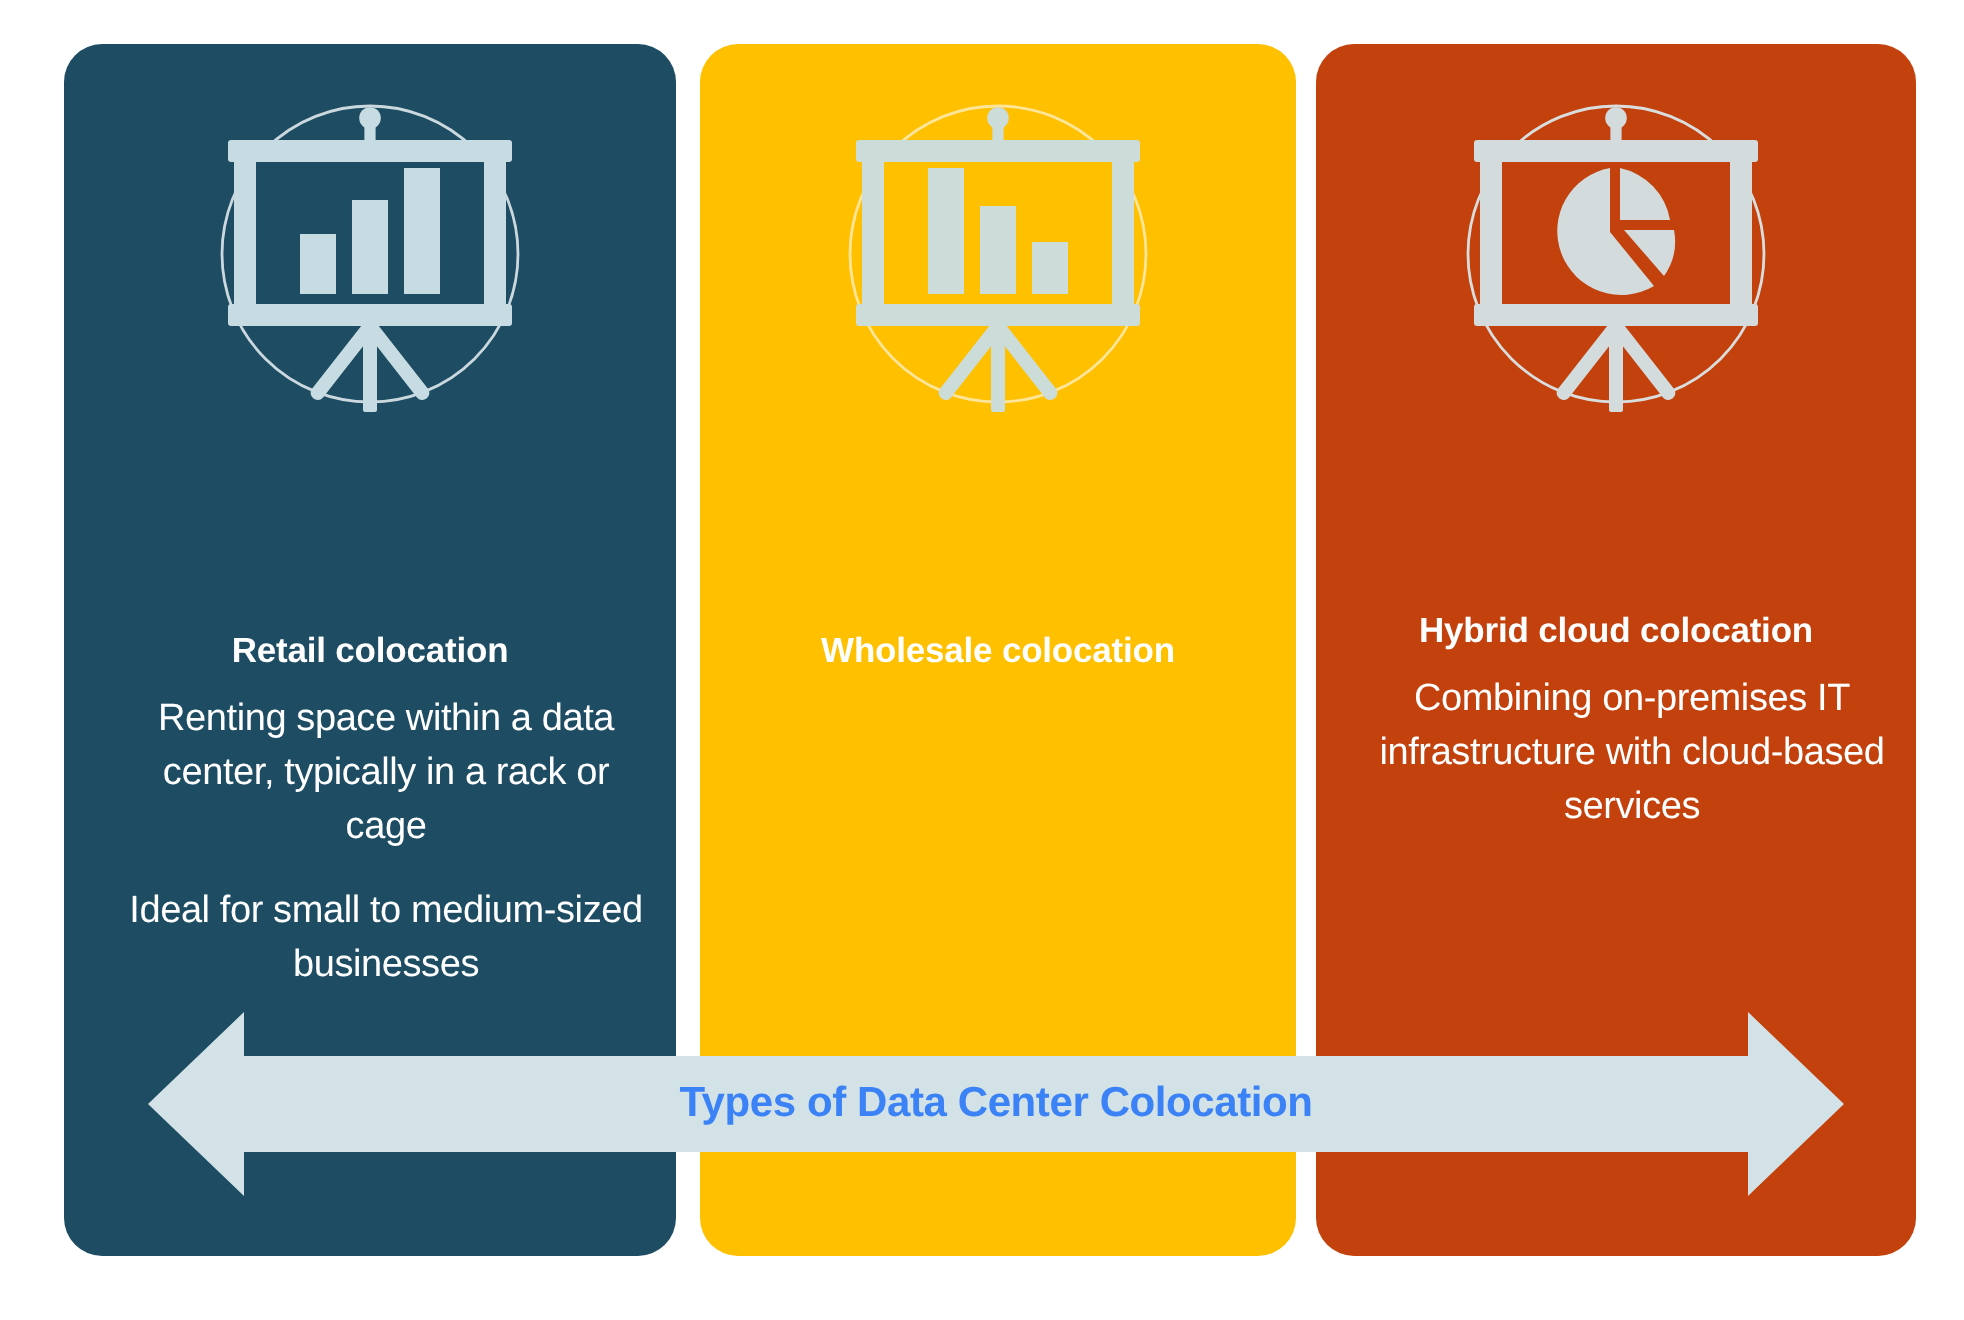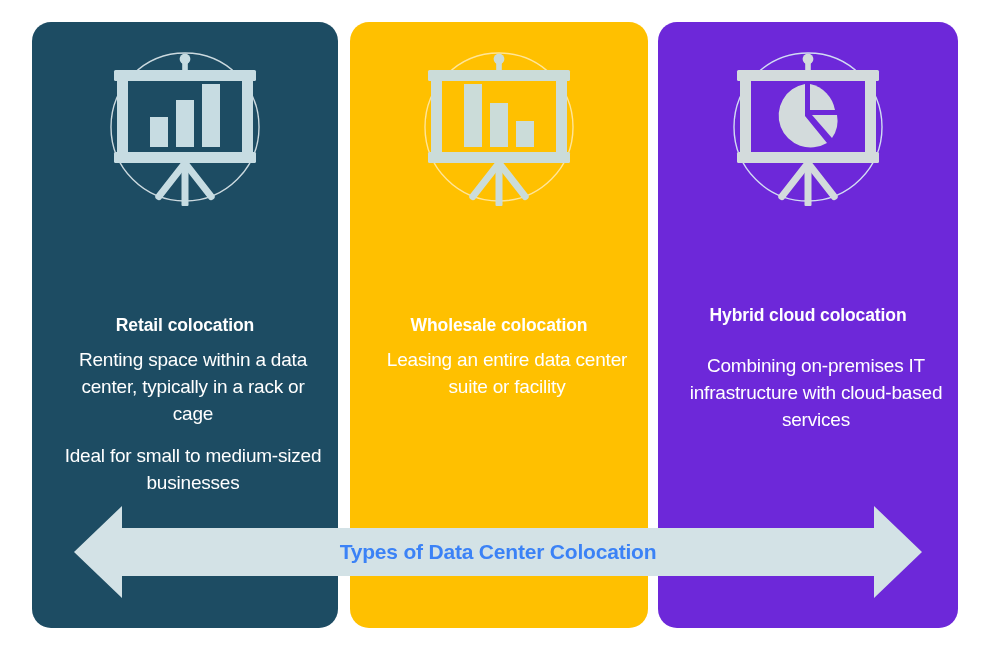--- a/index.html
+++ b/index.html
@@ -46,21 +46,21 @@
     left:28px; right:12px;
     top:325px;
     text-align:center;
     color:#ffffff;
     font-size:19px;
     line-height:1.42;
     letter-spacing:-0.2px;
   }
   .col-body p + p{ margin-top:15px; }
   #col-3 .col-title{ top:283px; }
-  #col-3 .col-body{ top:315px;margin-top:16px; }
+  #col-3 .col-body{ top:315px; }
 
   
   #banner{
     position:absolute;
     left:70px;
     top:504px;
     width:856px;
     height:96px;
   }
   #banner svg{ display:block; width:856px; height:96px; }
@@ -123,25 +123,24 @@
           <rect x="86" y="71" width="18" height="44"></rect>
           <rect x="112" y="89" width="18" height="26"></rect>
           <rect x="91.5" y="129" width="7" height="45" rx="1"></rect>
           <rect x="91.5" y="129" width="7" height="48" rx="3.4" transform="rotate(38 95 131)"></rect>
           <rect x="91.5" y="129" width="7" height="48" rx="3.4" transform="rotate(-38 95 131)"></rect>
         </g>
       </svg>
     </div>
     <div class="col-title">Wholesale colocation</div>
     <div class="col-body">
-      <p>Leasing an entire data center suite or facility</p>
     </div>
   </div>
 
-  <div class="column" id="col-3" style="background: #6d28d9;">
+  <div class="column" id="col-3" style="background: #c2410c;">
     <div class="icon-wrap">
       <svg viewBox="0 0 190 190" aria-hidden="true">
         <circle cx="95" cy="95" r="74" fill="none" stroke="#DCEEF5" stroke-width="1.4" opacity="0.9"></circle>
         <g fill="#D3DBDC">
           <circle cx="95" cy="27" r="5.4"></circle>
           <rect x="92.2" y="29" width="5.6" height="11"></rect>
           <rect x="24" y="38" width="142" height="11" rx="1.5"></rect>
           <rect x="27" y="38" width="11" height="91"></rect>
           <rect x="152" y="38" width="11" height="91"></rect>
           <rect x="24" y="120" width="142" height="11" rx="1.5"></rect>

